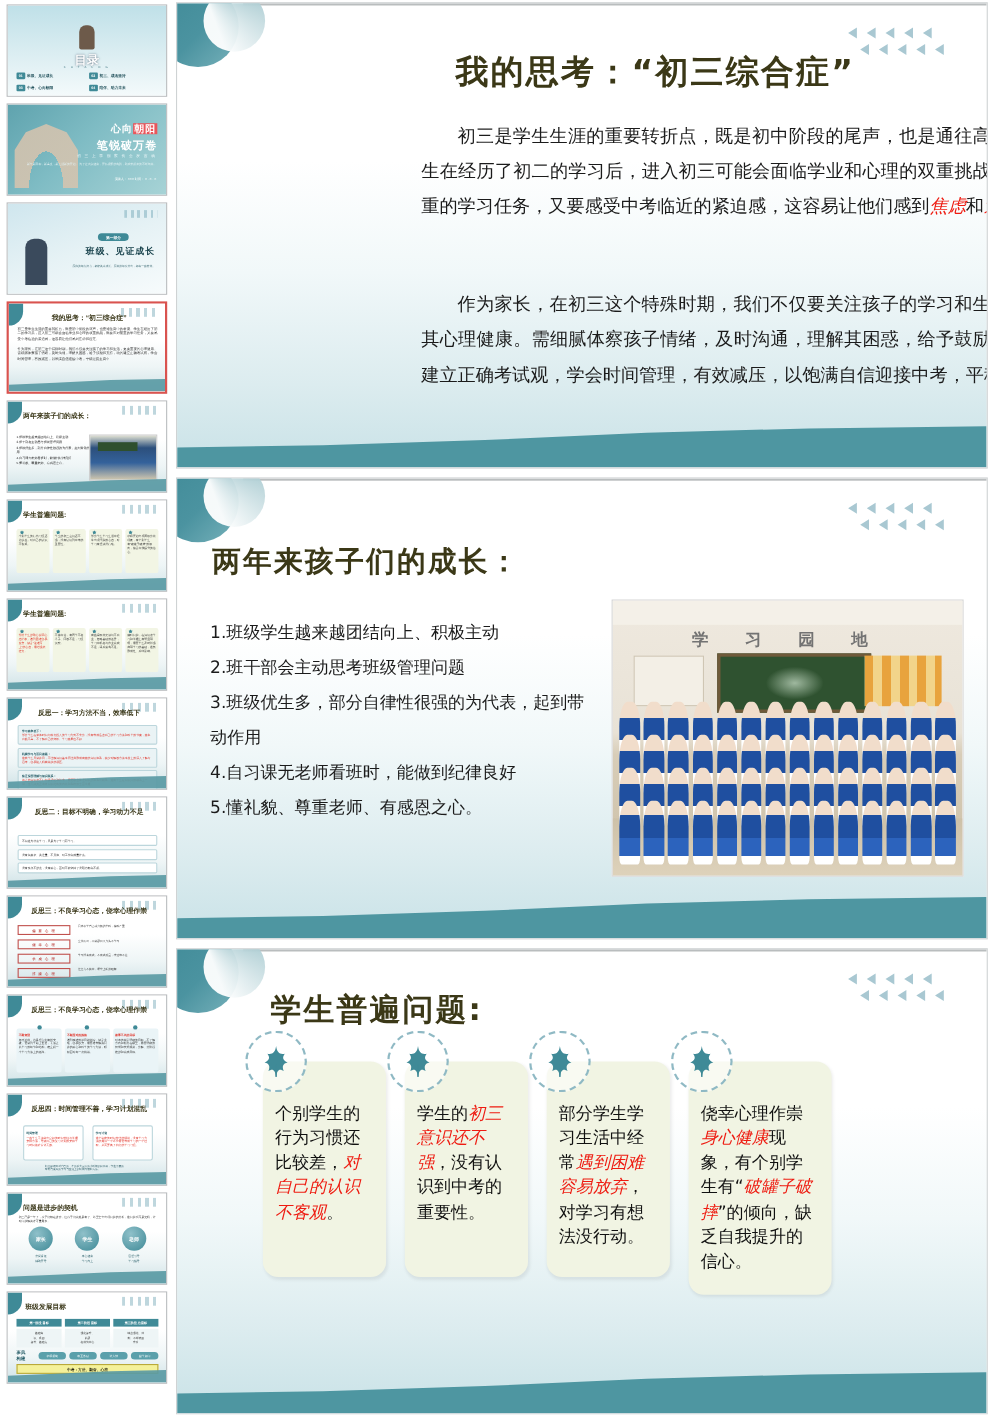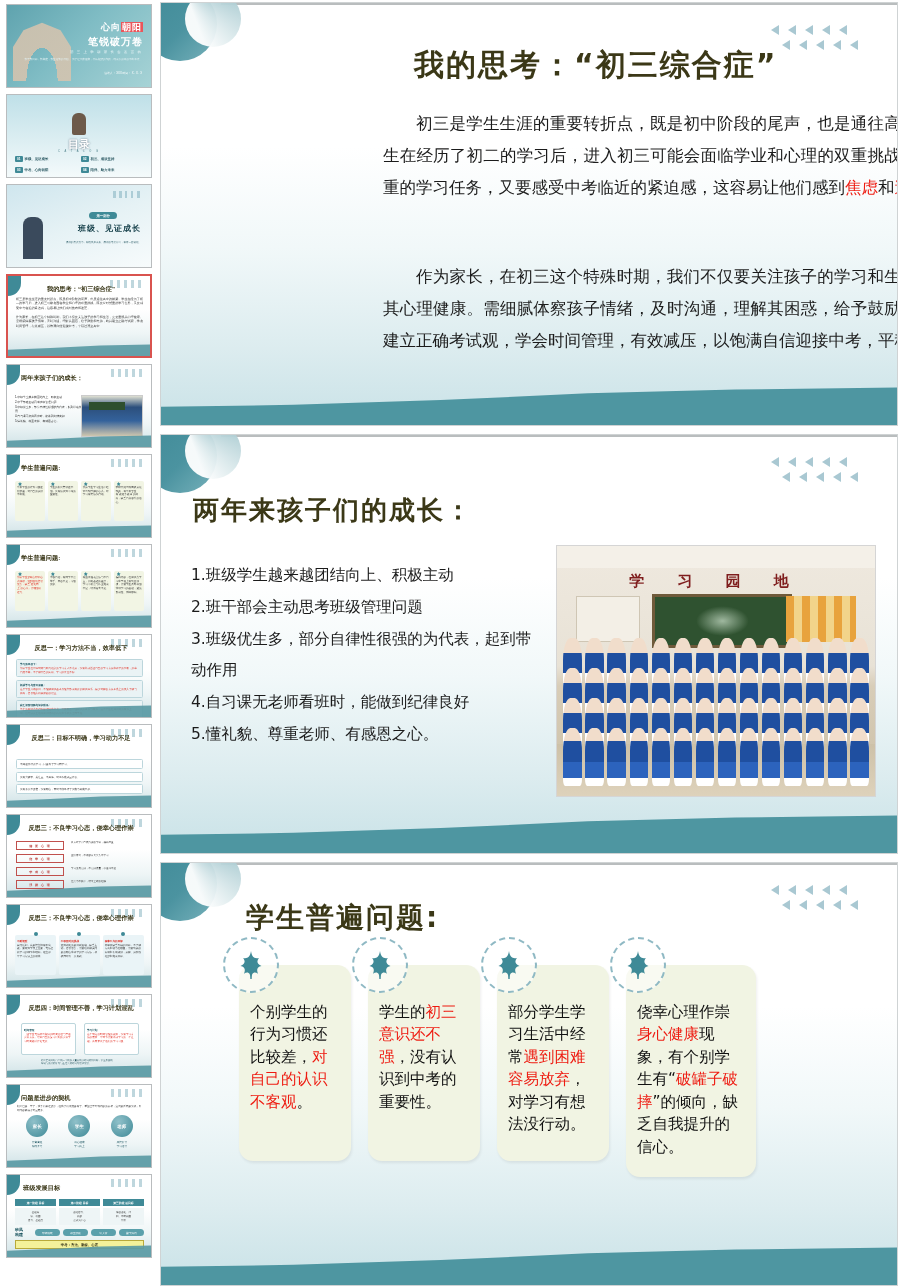--- a/index.html
+++ b/index.html
@@ -215,38 +215,38 @@
   #s3title{ left:243px; top:895px; font-size:28px; }
 
   .s-body{
     position:absolute;
     color:#1b1b1b; font-size:16.5px; line-height:1.95;
     font-family:"DejaVu Sans","Liberation Sans",sans-serif;
     text-align:justify;
   }
   #s1p1{ left:222px; top:105px; width:618px; text-indent:33px;}
   #s1p2{ left:222px; top:258px; width:618px; text-indent:33px;}
-  .red{ color:#ee1b11; }
+  .red{ color:#ee1b11;font-style:italic; }
 
   #s2list{
     position:absolute; left:190px; top:555px; width:340px;
     font-size:15.5px; line-height:2.05; color:#1b1b1b;
     font-family:"DejaVu Sans","Liberation Sans",sans-serif;
   }
   #s2list div{ white-space:normal; }
 
   
   #photo{
     position:absolute; left:555px; top:540px; width:320px; height:252px;
     background:#fff; border:1px solid #d5d5d5; overflow:hidden;
   }
   #photo .wall{ position:absolute; inset:0; background:linear-gradient(180deg,#efe9df 0%,#e8e2d6 48%,#d8cdb8 56%,#cbbfa6 100%); }
   #photo .ceil{ position:absolute;left:0;top:0;right:0;height:22px; background:#f4f0e8;}
   #photo .banner{ position:absolute; left:50%; top:26px; transform:translateX(-50%);
-     font-size:15px; font-weight:bold; color:#7f1d1d; letter-spacing:14px; white-space:nowrap;
+     font-size:15px; font-weight:bold; color:#737373; letter-spacing:14px; white-space:nowrap;
      font-family:"DejaVu Sans","Liberation Sans",sans-serif;}
   #photo .board{ position:absolute; left:30%; top:48px; width:44%; height:54px; background:#2f5230; border:3px solid #6f5a3a;}
   #photo .board::after{content:""; position:absolute; left:30%; top:18%; width:40%; height:64%;
      background:radial-gradient(ellipse,#9fb89f 0%,rgba(159,184,159,0) 70%); }
   #photo .boardL{ position:absolute; left:6%; top:50px; width:20%; height:46px; background:#f3efe6; border:1px solid #cfc6b4;}
   #photo .boardR{ position:absolute; right:6%; top:50px; width:22%; height:46px;
      background:repeating-linear-gradient(90deg,#e8a33d 0 8px,#f2d48a 8px 16px);}
   #photo .floor{ position:absolute; left:0; right:0; bottom:0; height:52px;
      background:linear-gradient(180deg,#cdc1a8 0%,#ded2bb 100%);}
   #photo .rowk{ position:absolute; left:2%; right:2%; display:flex; justify-content:space-between;}
@@ -282,34 +282,20 @@
 </style>
 </head>
 <body>
 
 <div id="app">
 
   <div id="sidebar">
 
     <div class="thumb">
       <div class="tinner">
-        <div class="cover1">
-          <div class="arch"></div>
-          <div class="ct1"><span>心向</span><span class="hl">朝阳</span></div>
-          <div class="ct2">笔锐破万卷</div>
-          <div class="ct3">初 三 上 学 期 家 长 会 发 言 稿</div>
-          <div class="ct4">新年新目标，新高度，新生活新的开始。
-为了让大家健康，开拓视野的实践，助成长起来的不断坚持。</div>
-          <div class="ct5">演讲人： XXX      时间： X . X . X</div>
-        </div>
-      </div>
-    </div>
-
-    <div class="thumb">
-      <div class="tinner">
         <div class="cover2">
           <div class="boy"></div>
           <div class="cat">目录</div>
           <div class="catsub">C A T A L O G</div>
           <div class="row r1">
             <div class="cell">
                 <span class="num">01</span>
                 <span class="lbl">班级、见证成长</span>
               </div>
             <div class="cell">
@@ -320,20 +306,34 @@
           <div class="row r2">
             <div class="cell">
                 <span class="num">03</span>
                 <span class="lbl">中考、心向朝阳</span>
               </div>
             <div class="cell">
                 <span class="num">04</span>
                 <span class="lbl">陪伴、助力未来</span>
               </div>
           </div>
+        </div>
+      </div>
+    </div>
+
+    <div class="thumb">
+      <div class="tinner">
+        <div class="cover1">
+          <div class="arch"></div>
+          <div class="ct1"><span>心向</span><span class="hl">朝阳</span></div>
+          <div class="ct2">笔锐破万卷</div>
+          <div class="ct3">初 三 上 学 期 家 长 会 发 言 稿</div>
+          <div class="ct4">新年新目标，新高度，新生活新的开始。
+为了让大家健康，开拓视野的实践，助成长起来的不断坚持。</div>
+          <div class="ct5">演讲人： XXX      时间： X . X . X</div>
         </div>
       </div>
     </div>
 
     <div class="thumb">
       <div class="tinner">
         <div class="cover3">
           <div class="mdots2"></div>
           <div class="pers"></div>
           <div class="badge">第一部分</div>

